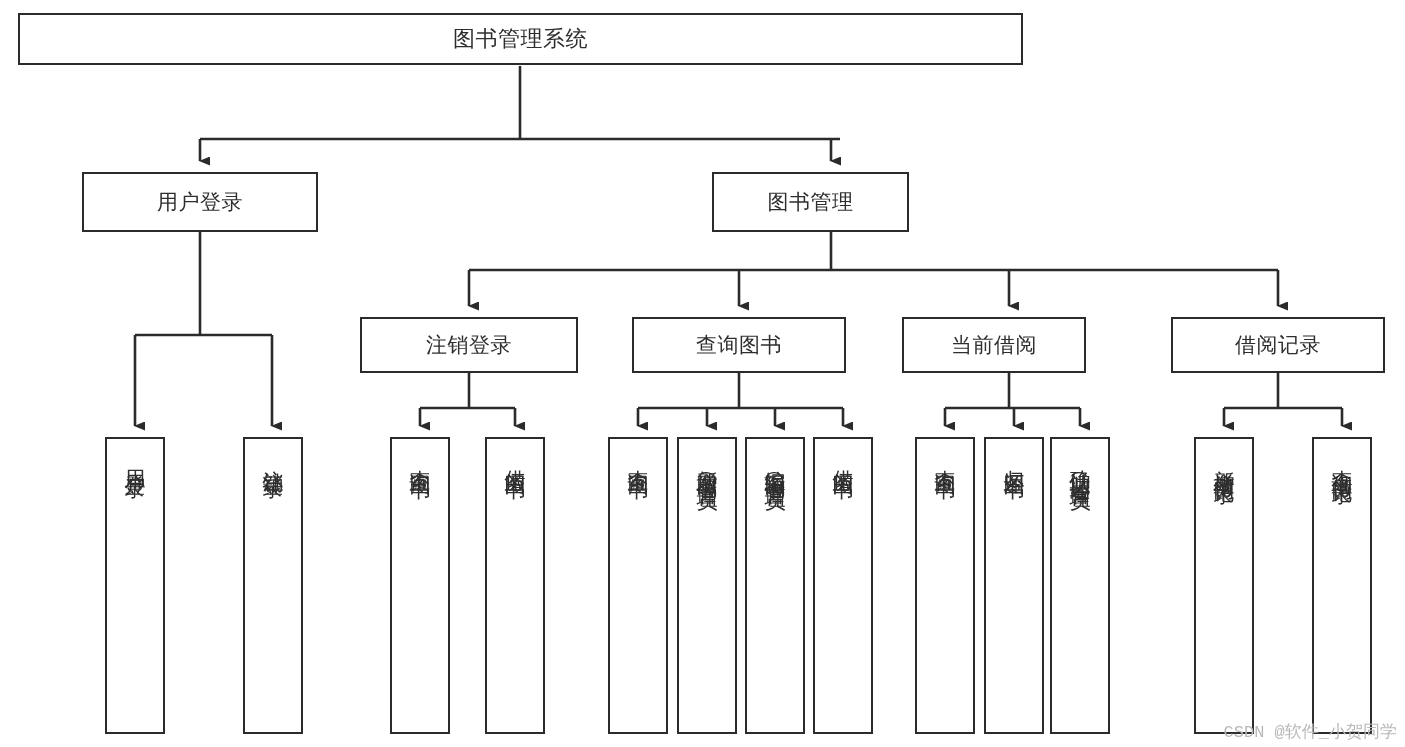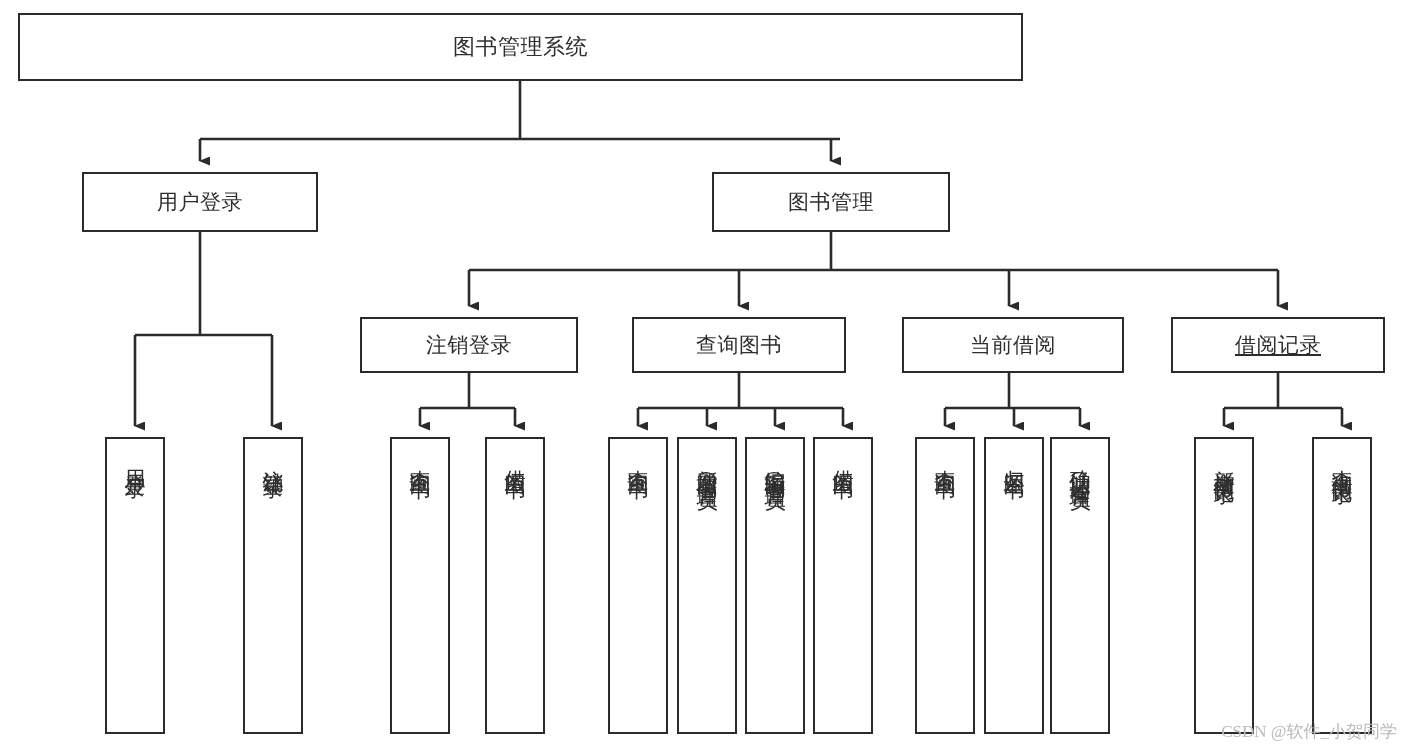--- a/index.html
+++ b/index.html
@@ -66,21 +66,21 @@
     white-space: nowrap;
   }
   #watermark {
     position: absolute;
     right: 8px;
     bottom: 4px;
     font-size: 17px;
     color: #b9b9b9;
     white-space: nowrap;
     z-index: 5;
-    font-family: Liberation Serif, serif;
+    font-family: Liberation Mono, monospace;
   }
 </style>
 </head>
 <body>
 
 <div id="diagram-root">
 
   <svg id="edge-layer" viewBox="0 0 1405 747" width="1405" height="747" xmlns="http://www.w3.org/2000/svg">
     <defs>
       <marker id="arrowhead" markerWidth="9" markerHeight="11" refX="4.5" refY="10" orient="auto" markerUnits="userSpaceOnUse">
@@ -125,41 +125,41 @@
       <path d="M1080,408 L1080,426" marker-end="url(#arrowhead)"></path>
 
       <path d="M1278,373 L1278,408"></path>
       <path d="M1224,408 L1342,408"></path>
       <path d="M1224,408 L1224,426" marker-end="url(#arrowhead)"></path>
       <path d="M1342,408 L1342,426" marker-end="url(#arrowhead)"></path>
 
     </g>
   </svg>
 
-  <div class="node horiz root" style="left:18px; top:13px; width:1005px; height:68px;">
+  <div class="node horiz root" style="left:18px; top:13px; width:1005px; height:52px;">
     <span class="node-label">图书管理系统</span>
   </div>
 
   <div class="node horiz" style="left:82px; top:172px; width:236px; height:60px;">
     <span class="node-label">用户登录</span>
   </div>
-  <div class="node horiz" style="left:712px; top:172px; width:238px; height:60px;align-items:center;">
+  <div class="node horiz" style="left:712px; top:172px; width:197px; height:60px;align-items:center;">
     <span class="node-label">图书管理</span>
   </div>
 
   <div class="node horiz" style="left:360px; top:317px; width:218px; height:56px;">
     <span class="node-label">注销登录</span>
   </div>
   <div class="node horiz" style="left:632px; top:317px; width:214px; height:56px;">
     <span class="node-label">查询图书</span>
   </div>
-  <div class="node horiz" style="left:902px; top:317px; width:222px; height:56px;">
+  <div class="node horiz" style="left:902px; top:317px; width:184px; height:56px;">
     <span class="node-label">当前借阅</span>
   </div>
-  <div class="node horiz" style="left:1171px; top:317px; width:214px; height:56px;text-decoration:underline;">
+  <div class="node horiz" style="left:1171px; top:317px; width:214px; height:56px;">
     <span class="node-label">借阅记录</span>
   </div>
 
   <div class="node vert" style="left:105px; top:437px; width:60px; height:297px;">
     <span class="node-label">用户登录</span>
   </div>
   <div class="node vert" style="left:243px; top:437px; width:60px; height:297px;">
     <span class="node-label">注销登录</span>
   </div>
 

